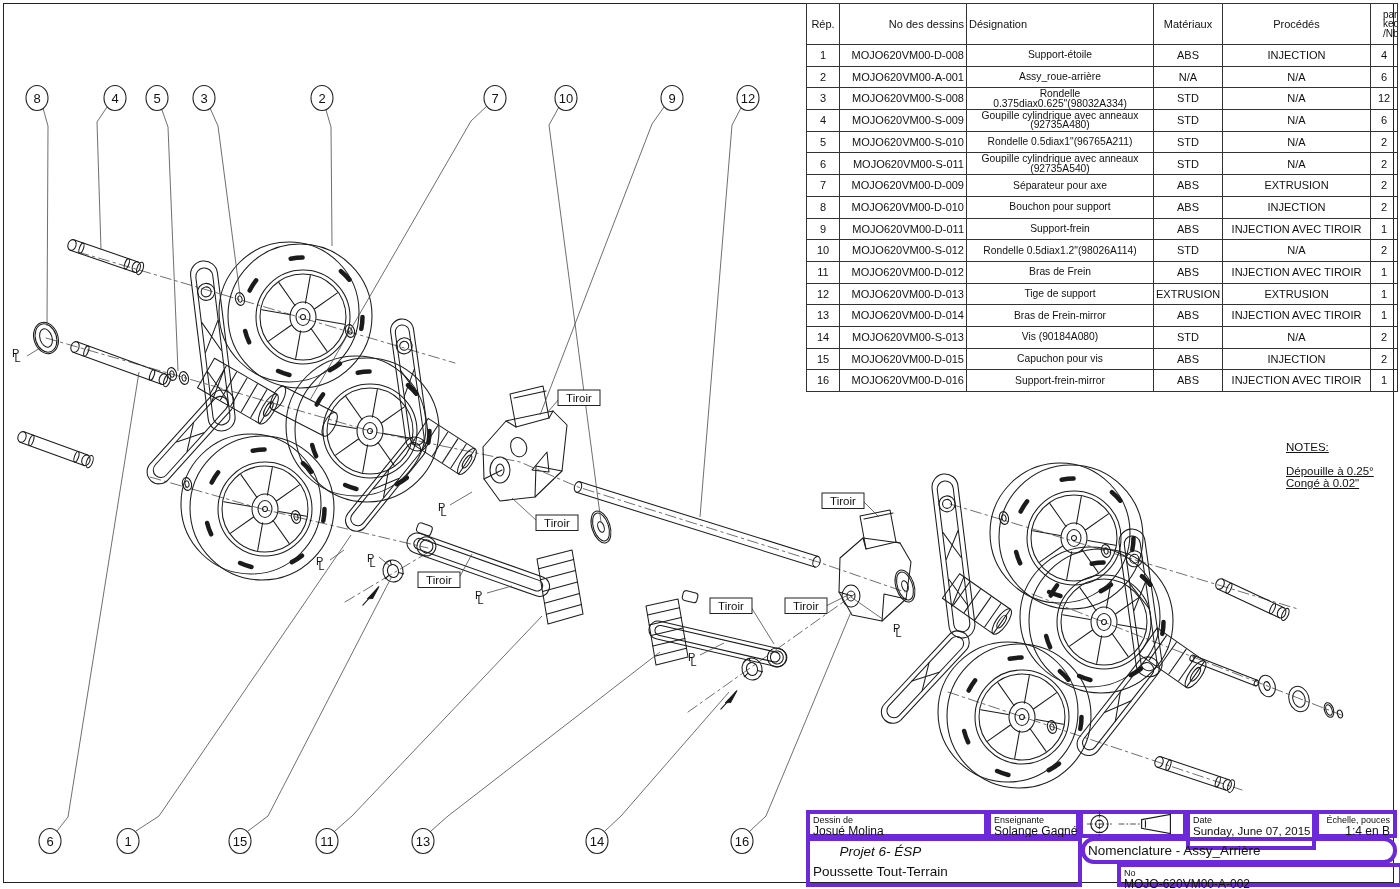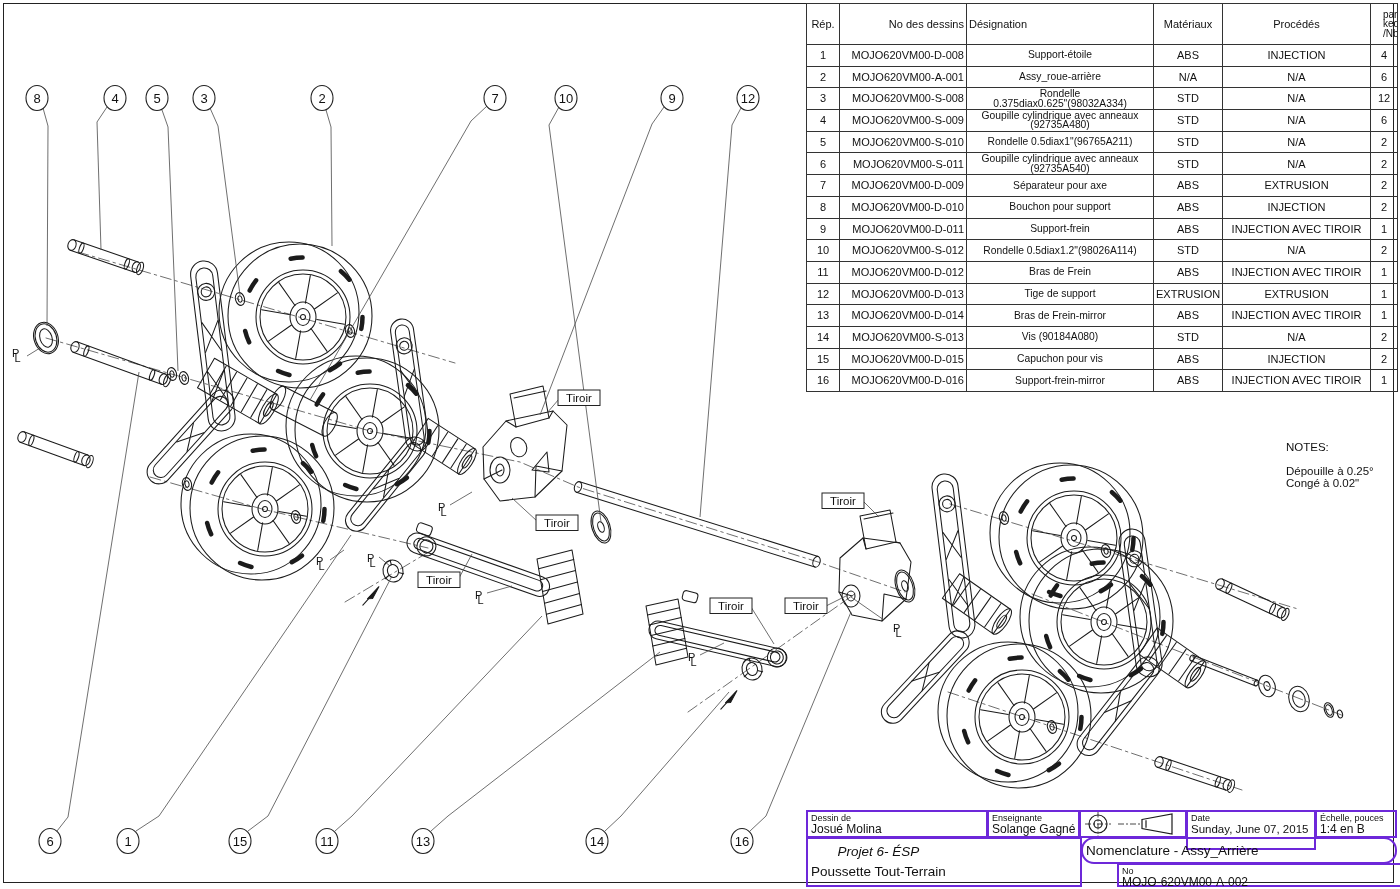--- a/index.html
+++ b/index.html
@@ -28,24 +28,24 @@
   #parts-table th,#parts-table td{border:1px solid #333;padding:0 2px;
                text-align:center;vertical-align:middle;line-height:10.5px;
                font-weight:normal;overflow:hidden;}
   #parts-table thead tr{height:41px;}
   #parts-table tbody tr{height:21.7px;}
   #parts-table .c-no{text-align:right;}
   #parts-table .h-des{text-align:left;}
   #parts-table .c-des{white-space:pre-line;font-size:10.3px;line-height:9.8px;}
   #parts-table .h-qty{font-size:10px;line-height:9.5px;white-space:pre-line;text-align:left;padding-left:12px;}
   
-  #notes{position:absolute;left:1286px;top:441px;font-size:11.5px;line-height:12px;}
+  #notes{position:absolute;left:1286px;top:441px;font-size:11.5px;line-height:12px;text-decoration:underline;}
   #notes .nt{margin-bottom:12px;}
   
-  .tb{position:absolute;border:2px solid #6d28d9;box-sizing:border-box;background:#fff0;
+  .tb{position:absolute;border:4px solid #6d28d9;box-sizing:border-box;background:#fff0;
       padding:1px 3px;}
   .tb .lbl{display:block;font-size:9px;line-height:10px;}
   .tb .val{display:block;font-size:12px;line-height:13px;white-space:nowrap;}
   .tb-center{display:flex;align-items:center;justify-content:flex-start;text-align:center;}
   #tb-project .proj{font-style:italic;font-size:13.5px;line-height:20px;}
   #tb-project .prod{font-size:13.5px;line-height:20px;}
   #tb-nomen{font-size:13.5px;}
 </style>
 </head>
 <body>
@@ -662,21 +662,21 @@
         <path d="M34,12 L56,12" stroke-width=".8" stroke-dasharray="6 2 2 2"></path>
         <path d="M58,7.5 L88,2 L88,22 L58,16.5 Z"></path>
         <path d="M62,8.2 L62,15.8"></path>
       </g>
     </svg>
   </div>
   <div class="tb" style="left:1186px;top:810px;width:130px;height:40px;">
     <span class="lbl">Date</span>
     <span class="val" style="font-size:11.5px">Sunday, June 07, 2015</span>
   </div>
-  <div class="tb" style="left:1315px;top:810px;width:82px;height:28px;">
+  <div class="tb" style="left:1315px;top:810px;width:82px;height:28px;text-align:right;">
     <span class="lbl">Échelle, pouces</span>
     <span class="val">1:4 en B</span>
   </div>
   <div class="tb tb-center" id="tb-project" style="left:806px;top:837px;width:276px;height:50px;">
     <div>
       <div class="proj">Projet 6- ÉSP</div>
       <div class="prod">Poussette Tout-Terrain</div>
     </div>
   </div>
   <div class="tb tb-center" id="tb-nomen" style="left:1081px;top:837px;width:316px;height:27px;border-radius:13px;">

